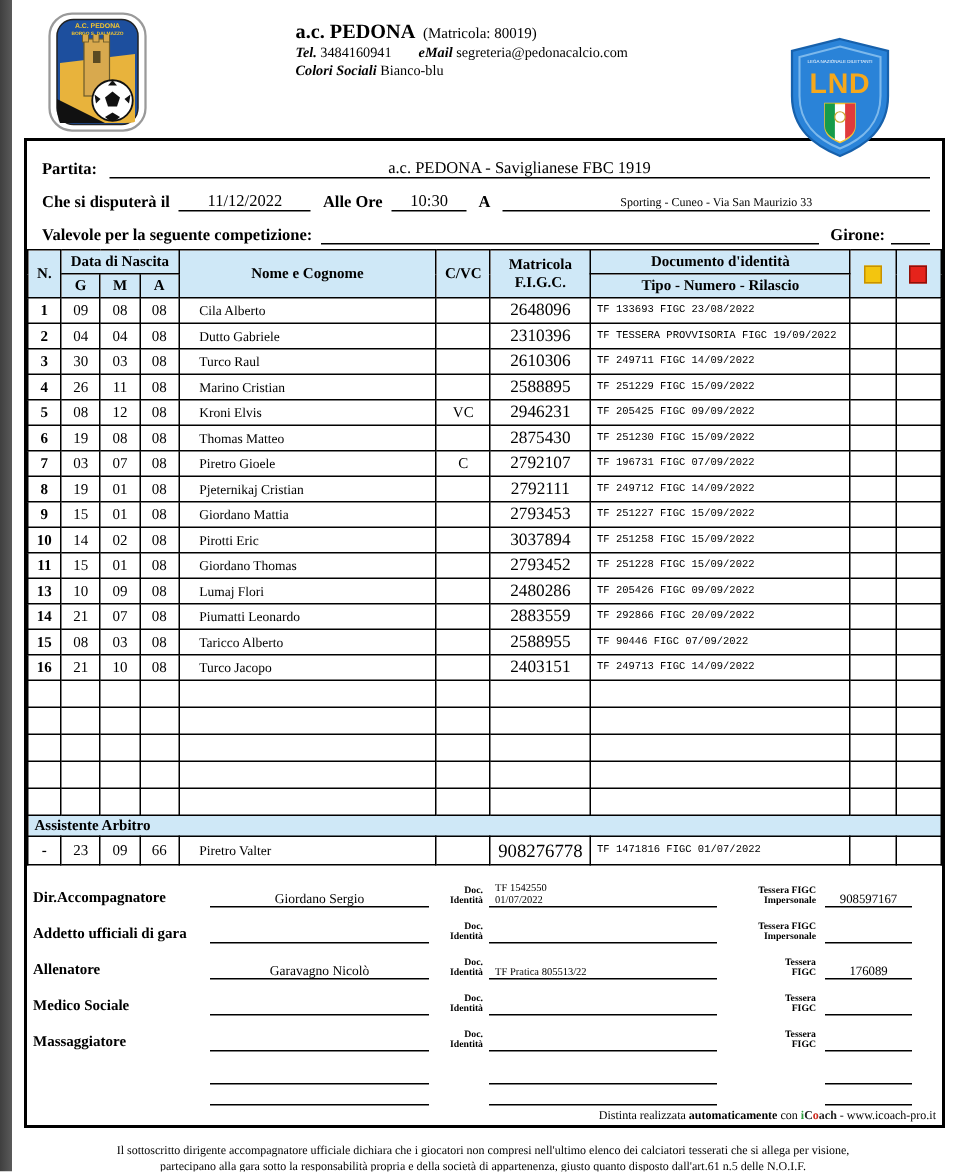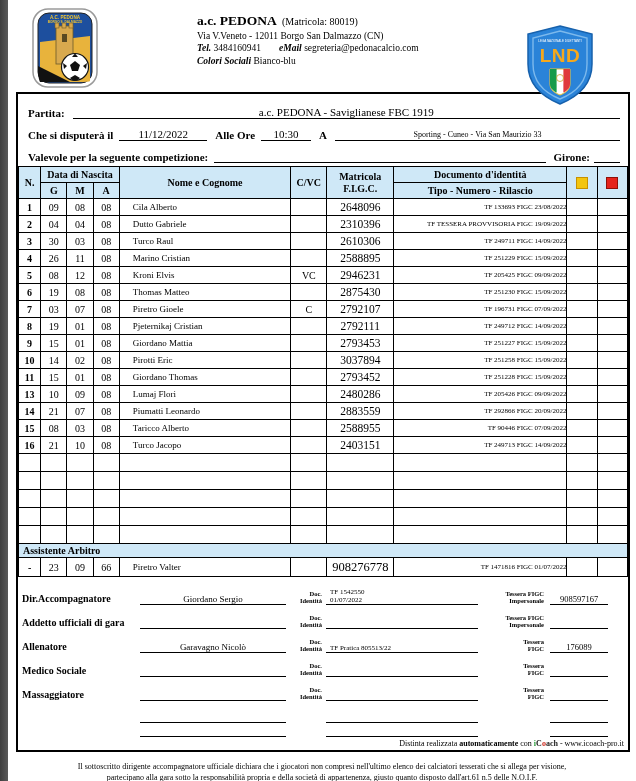--- a/index.html
+++ b/index.html
@@ -53,21 +53,21 @@
   .col-doc{width:172px;} .col-card{width:30px;}
   thead .h1{height:16px;} thead .h2{height:16px;}
   .matr-head div{line-height:1.15;}
   .card{display:inline-block;width:12px;height:12px;vertical-align:middle;}
   .card.yellow{background:var(--card_yellow);border:1px solid var(--card_yellow_border);}
   .card.red{background:var(--card_red);border:1px solid var(--card_red_border);}
   tbody td{height:17px;font-size:10px;text-align:center;}
   td.c-n{font-weight:bold;text-align:center;}
   td.c-name{text-align:left;padding-left:13px;font-size:9px;}
   td.c-matr{font-size:11.5px;}
-  td.c-doc{text-align:right;padding-left:4px;font-size:7px;}
+  td.c-doc{text-align:left;padding-left:4px;font-size:7px;font-family:Liberation Mono, monospace;}
   tr.empty td{height:18px;}
   td.band{background:var(--header_blue);text-align:left;font-weight:bold;font-size:10px;padding-left:4px;height:14px;}
   tr.assist td{height:19px;}
   tr.assist .c-matr{font-size:12.5px;}
 
   
   .officials{padding:4px 20px 0 4px;}
   .off-row{display:flex;align-items:flex-end;height:24px;}
   .off-role{width:118px;font-weight:bold;font-size:10px;padding-bottom:1px;}
   .off-name{width:146px;border-bottom:1px solid #000;text-align:center;font-size:9px;min-height:11px;}
@@ -120,21 +120,20 @@
         <text x="33" y="10.5" font-size="4.6" font-weight="bold" fill="#f2c531" text-anchor="middle" font-family="Liberation Sans, sans-serif">A.C. PEDONA</text>
         <text x="33" y="15" font-size="3.2" font-weight="bold" fill="#f2c531" text-anchor="middle" font-family="Liberation Sans, sans-serif">BORGO S. DALMAZZO</text>
       </svg>
     </div>
 
     <div class="club-info">
       <div class="club-title">
         <span>a.c. PEDONA</span>
         <small>&nbsp;<span>(Matricola: 80019)</span></small>
       </div>
-      <div class="club-line">Via V.Veneto - 12011 Borgo San Dalmazzo (CN)</div>
       <div class="club-line">
         <b>Tel.</b>
         <span>3484160941</span><span class="tel-gap"></span><b>eMail</b>
         <span>segreteria@pedonacalcio.com</span>
       </div>
       <div class="club-line">
         <b>Colori Sociali</b>
         <span>Bianco-blu</span>
       </div>
     </div>

